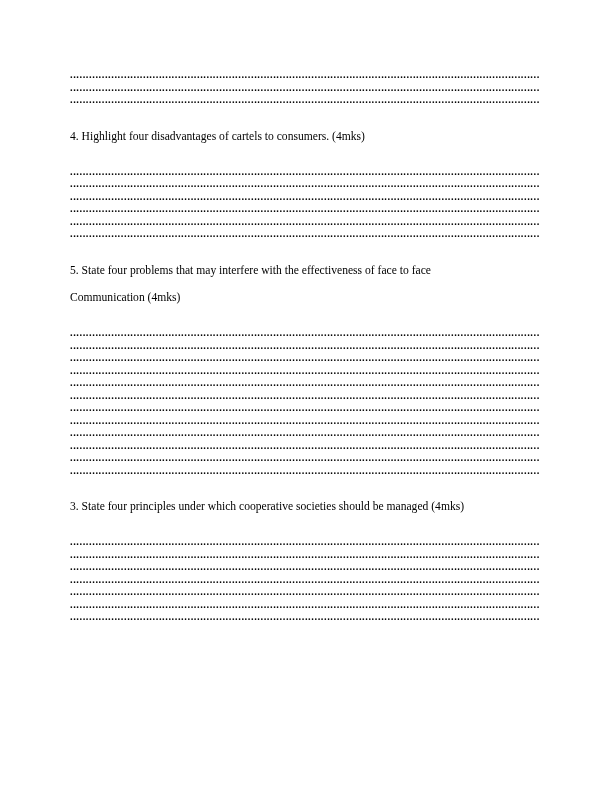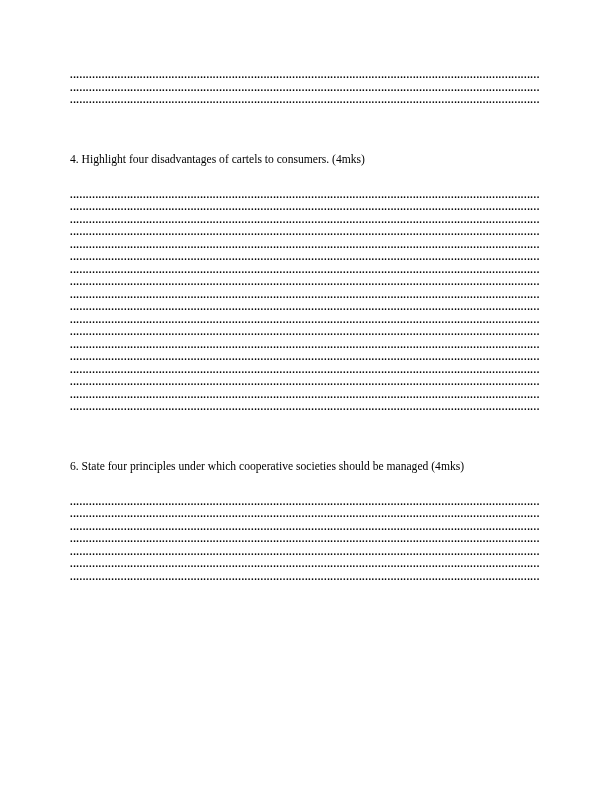--- a/index.html
+++ b/index.html
@@ -27,21 +27,21 @@
     white-space: nowrap;
     font-size: 10.5px;
     font-weight: 700;
     letter-spacing: 0.55px;
     line-height: 10.5px;
     color: #000000;
   }
   .question {
     font-size: 11.6px;
     line-height: 1.3;
-    margin-top: 44px;
+    margin-top: 21px;
     margin-bottom: 23px;
     color: #000000;
   }
   .question .qline {
     white-space: nowrap;
   }
   .question.double .qline + .qline {
     margin-top: 12.5px;
   }
 </style>
@@ -59,38 +59,42 @@
         <div class="qline">4. Highlight four disadvantages of cartels to consumers. (4mks)</div>
       </div>
       <div class="line-group">
         <div class="dotted-line">....................................................................................................................................................................................................................................................................................................................................................................................................................................</div>
         <div class="dotted-line">....................................................................................................................................................................................................................................................................................................................................................................................................................................</div>
         <div class="dotted-line">....................................................................................................................................................................................................................................................................................................................................................................................................................................</div>
         <div class="dotted-line">....................................................................................................................................................................................................................................................................................................................................................................................................................................</div>
         <div class="dotted-line">....................................................................................................................................................................................................................................................................................................................................................................................................................................</div>
         <div class="dotted-line">....................................................................................................................................................................................................................................................................................................................................................................................................................................</div>
       </div>
+      <div class="question double">
+        <div class="qline">5. State four problems that may interfere with the effectiveness of face to face</div>
+        <div class="qline">Communication (4mks)</div>
+      </div>
       <div class="line-group">
         <div class="dotted-line">....................................................................................................................................................................................................................................................................................................................................................................................................................................</div>
         <div class="dotted-line">....................................................................................................................................................................................................................................................................................................................................................................................................................................</div>
         <div class="dotted-line">....................................................................................................................................................................................................................................................................................................................................................................................................................................</div>
         <div class="dotted-line">....................................................................................................................................................................................................................................................................................................................................................................................................................................</div>
         <div class="dotted-line">....................................................................................................................................................................................................................................................................................................................................................................................................................................</div>
         <div class="dotted-line">....................................................................................................................................................................................................................................................................................................................................................................................................................................</div>
       </div>
       <div class="line-group">
         <div class="dotted-line">....................................................................................................................................................................................................................................................................................................................................................................................................................................</div>
         <div class="dotted-line">....................................................................................................................................................................................................................................................................................................................................................................................................................................</div>
         <div class="dotted-line">....................................................................................................................................................................................................................................................................................................................................................................................................................................</div>
         <div class="dotted-line">....................................................................................................................................................................................................................................................................................................................................................................................................................................</div>
         <div class="dotted-line">....................................................................................................................................................................................................................................................................................................................................................................................................................................</div>
         <div class="dotted-line">....................................................................................................................................................................................................................................................................................................................................................................................................................................</div>
       </div>
       <div class="question">
-        <div class="qline">6. State four principles under which cooperative societies should be managed (4mks)</div>
+        <div class="qline">3. State four principles under which cooperative societies should be managed (4mks)</div>
       </div>
       <div class="line-group">
         <div class="dotted-line">....................................................................................................................................................................................................................................................................................................................................................................................................................................</div>
         <div class="dotted-line">....................................................................................................................................................................................................................................................................................................................................................................................................................................</div>
         <div class="dotted-line">....................................................................................................................................................................................................................................................................................................................................................................................................................................</div>
         <div class="dotted-line">....................................................................................................................................................................................................................................................................................................................................................................................................................................</div>
         <div class="dotted-line">....................................................................................................................................................................................................................................................................................................................................................................................................................................</div>
         <div class="dotted-line">....................................................................................................................................................................................................................................................................................................................................................................................................................................</div>
         <div class="dotted-line">....................................................................................................................................................................................................................................................................................................................................................................................................................................</div>
       </div>

